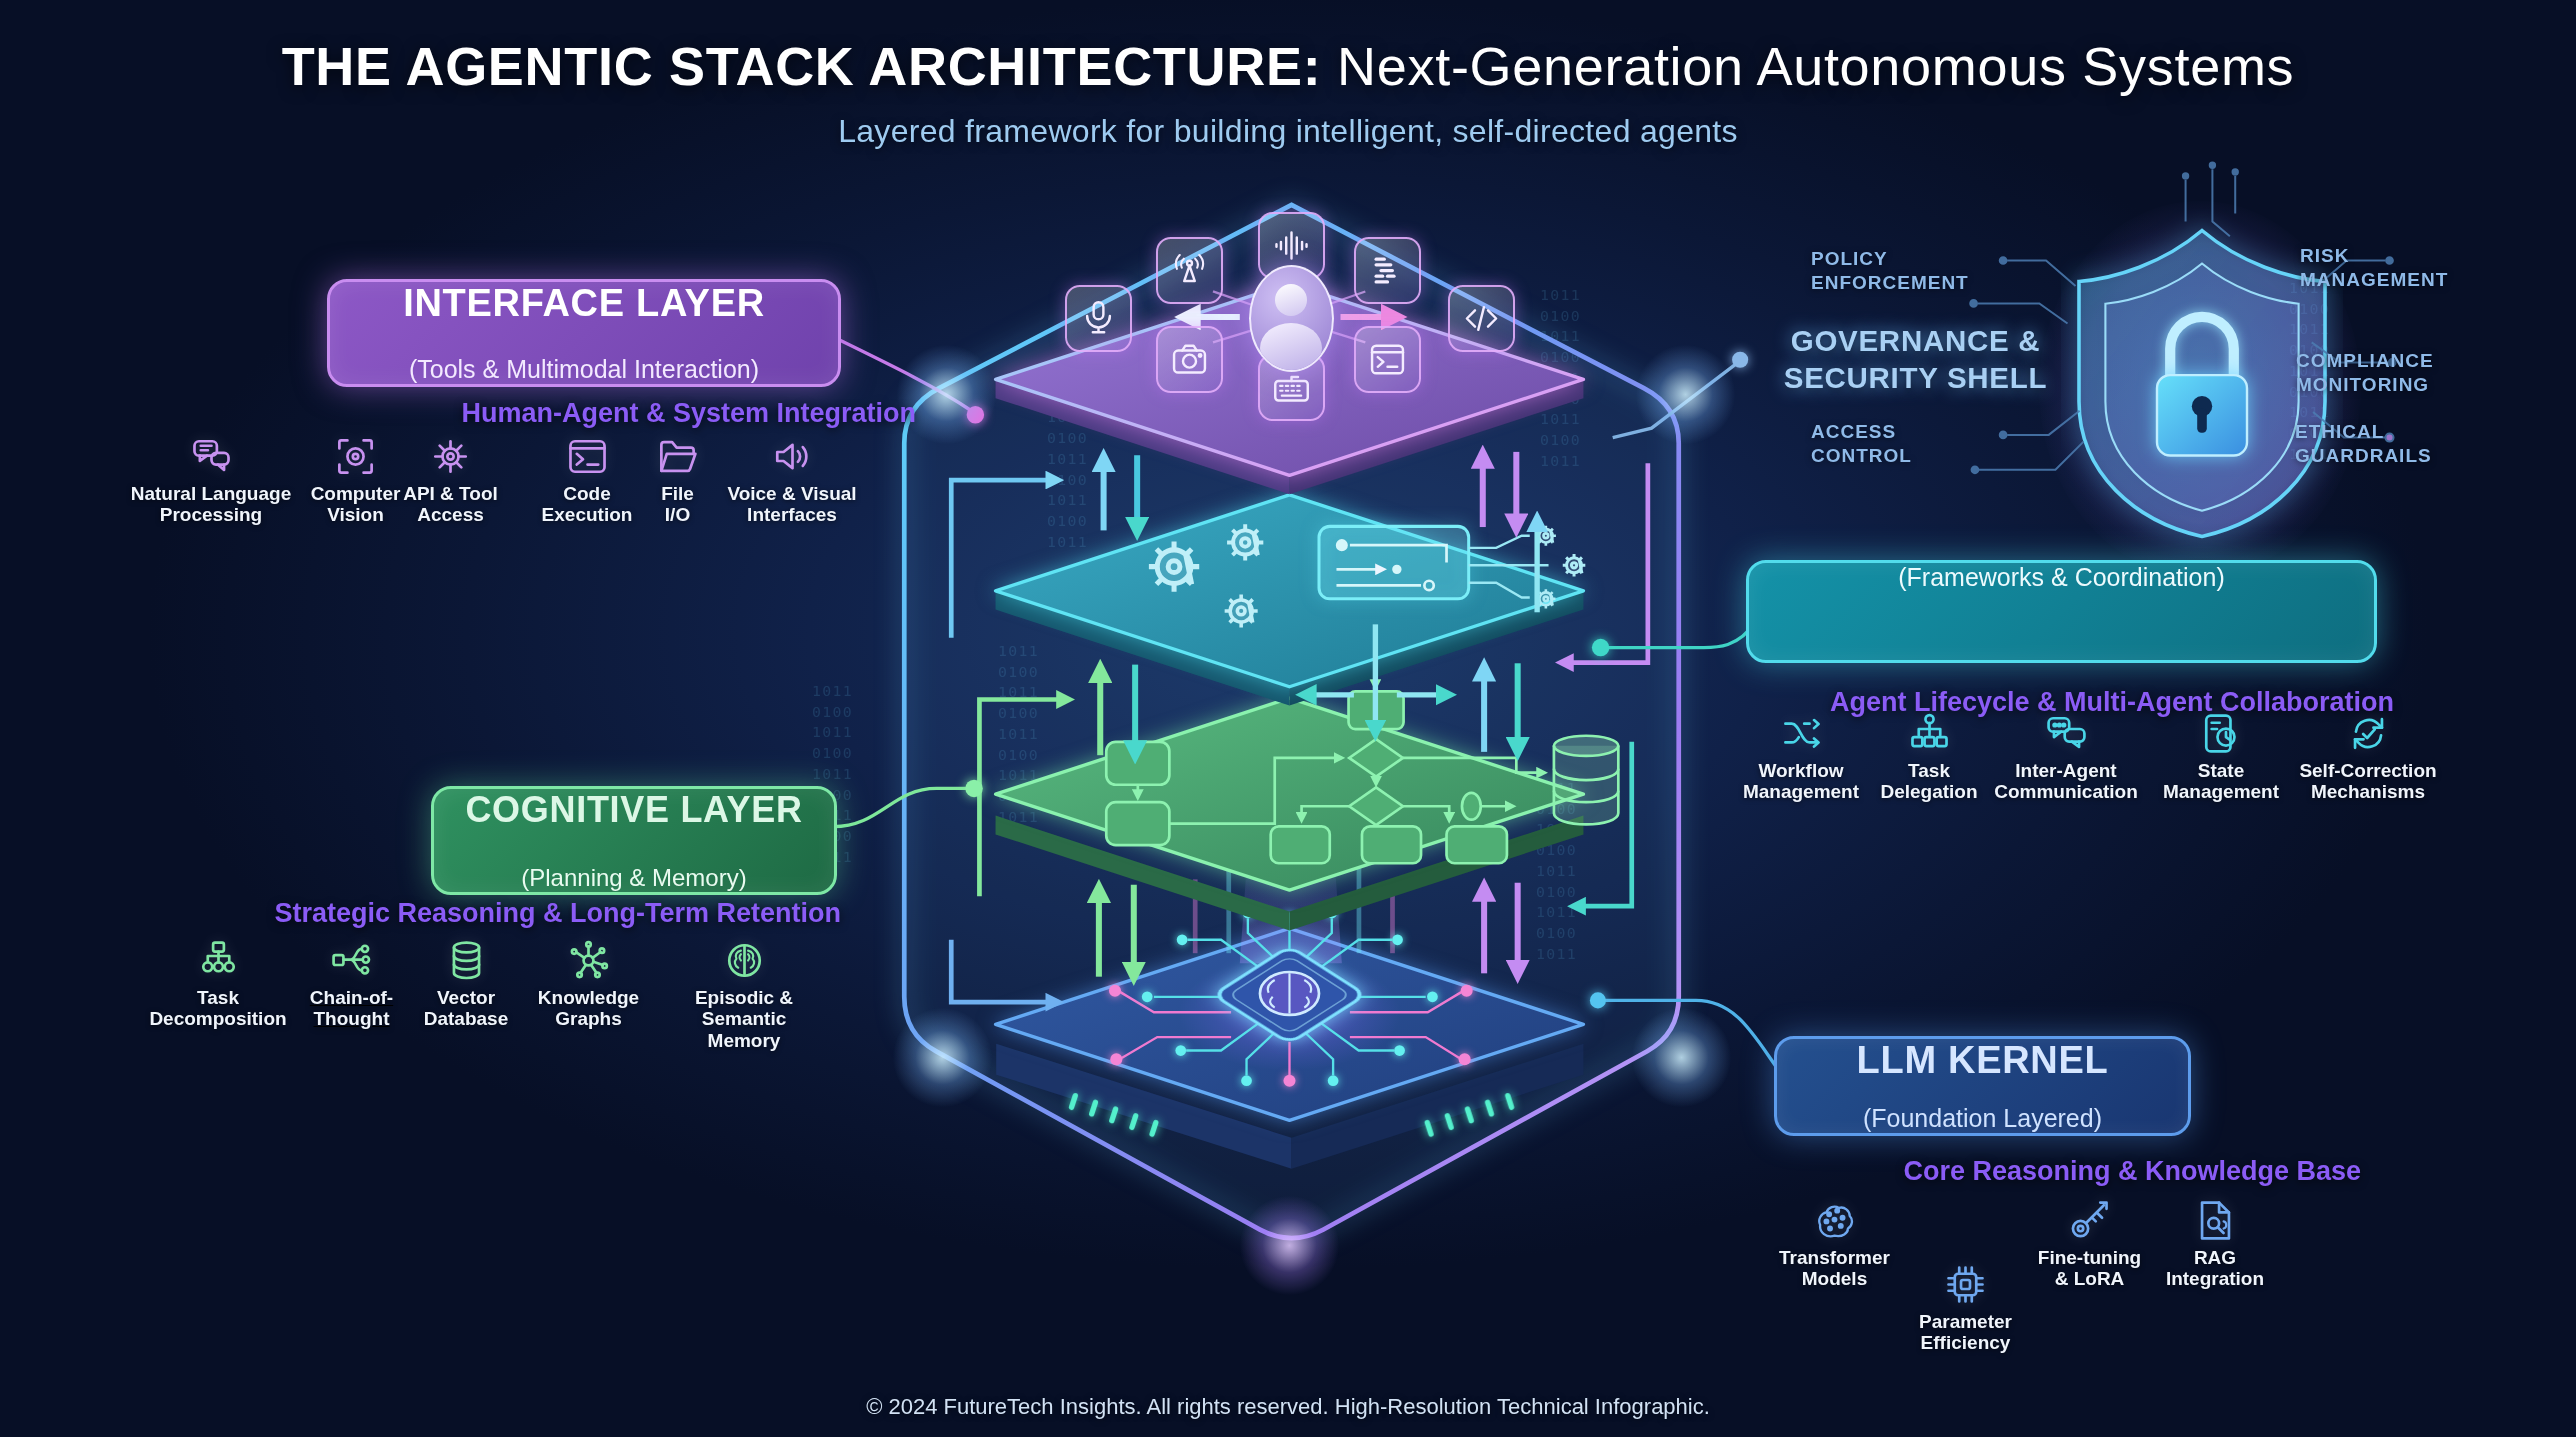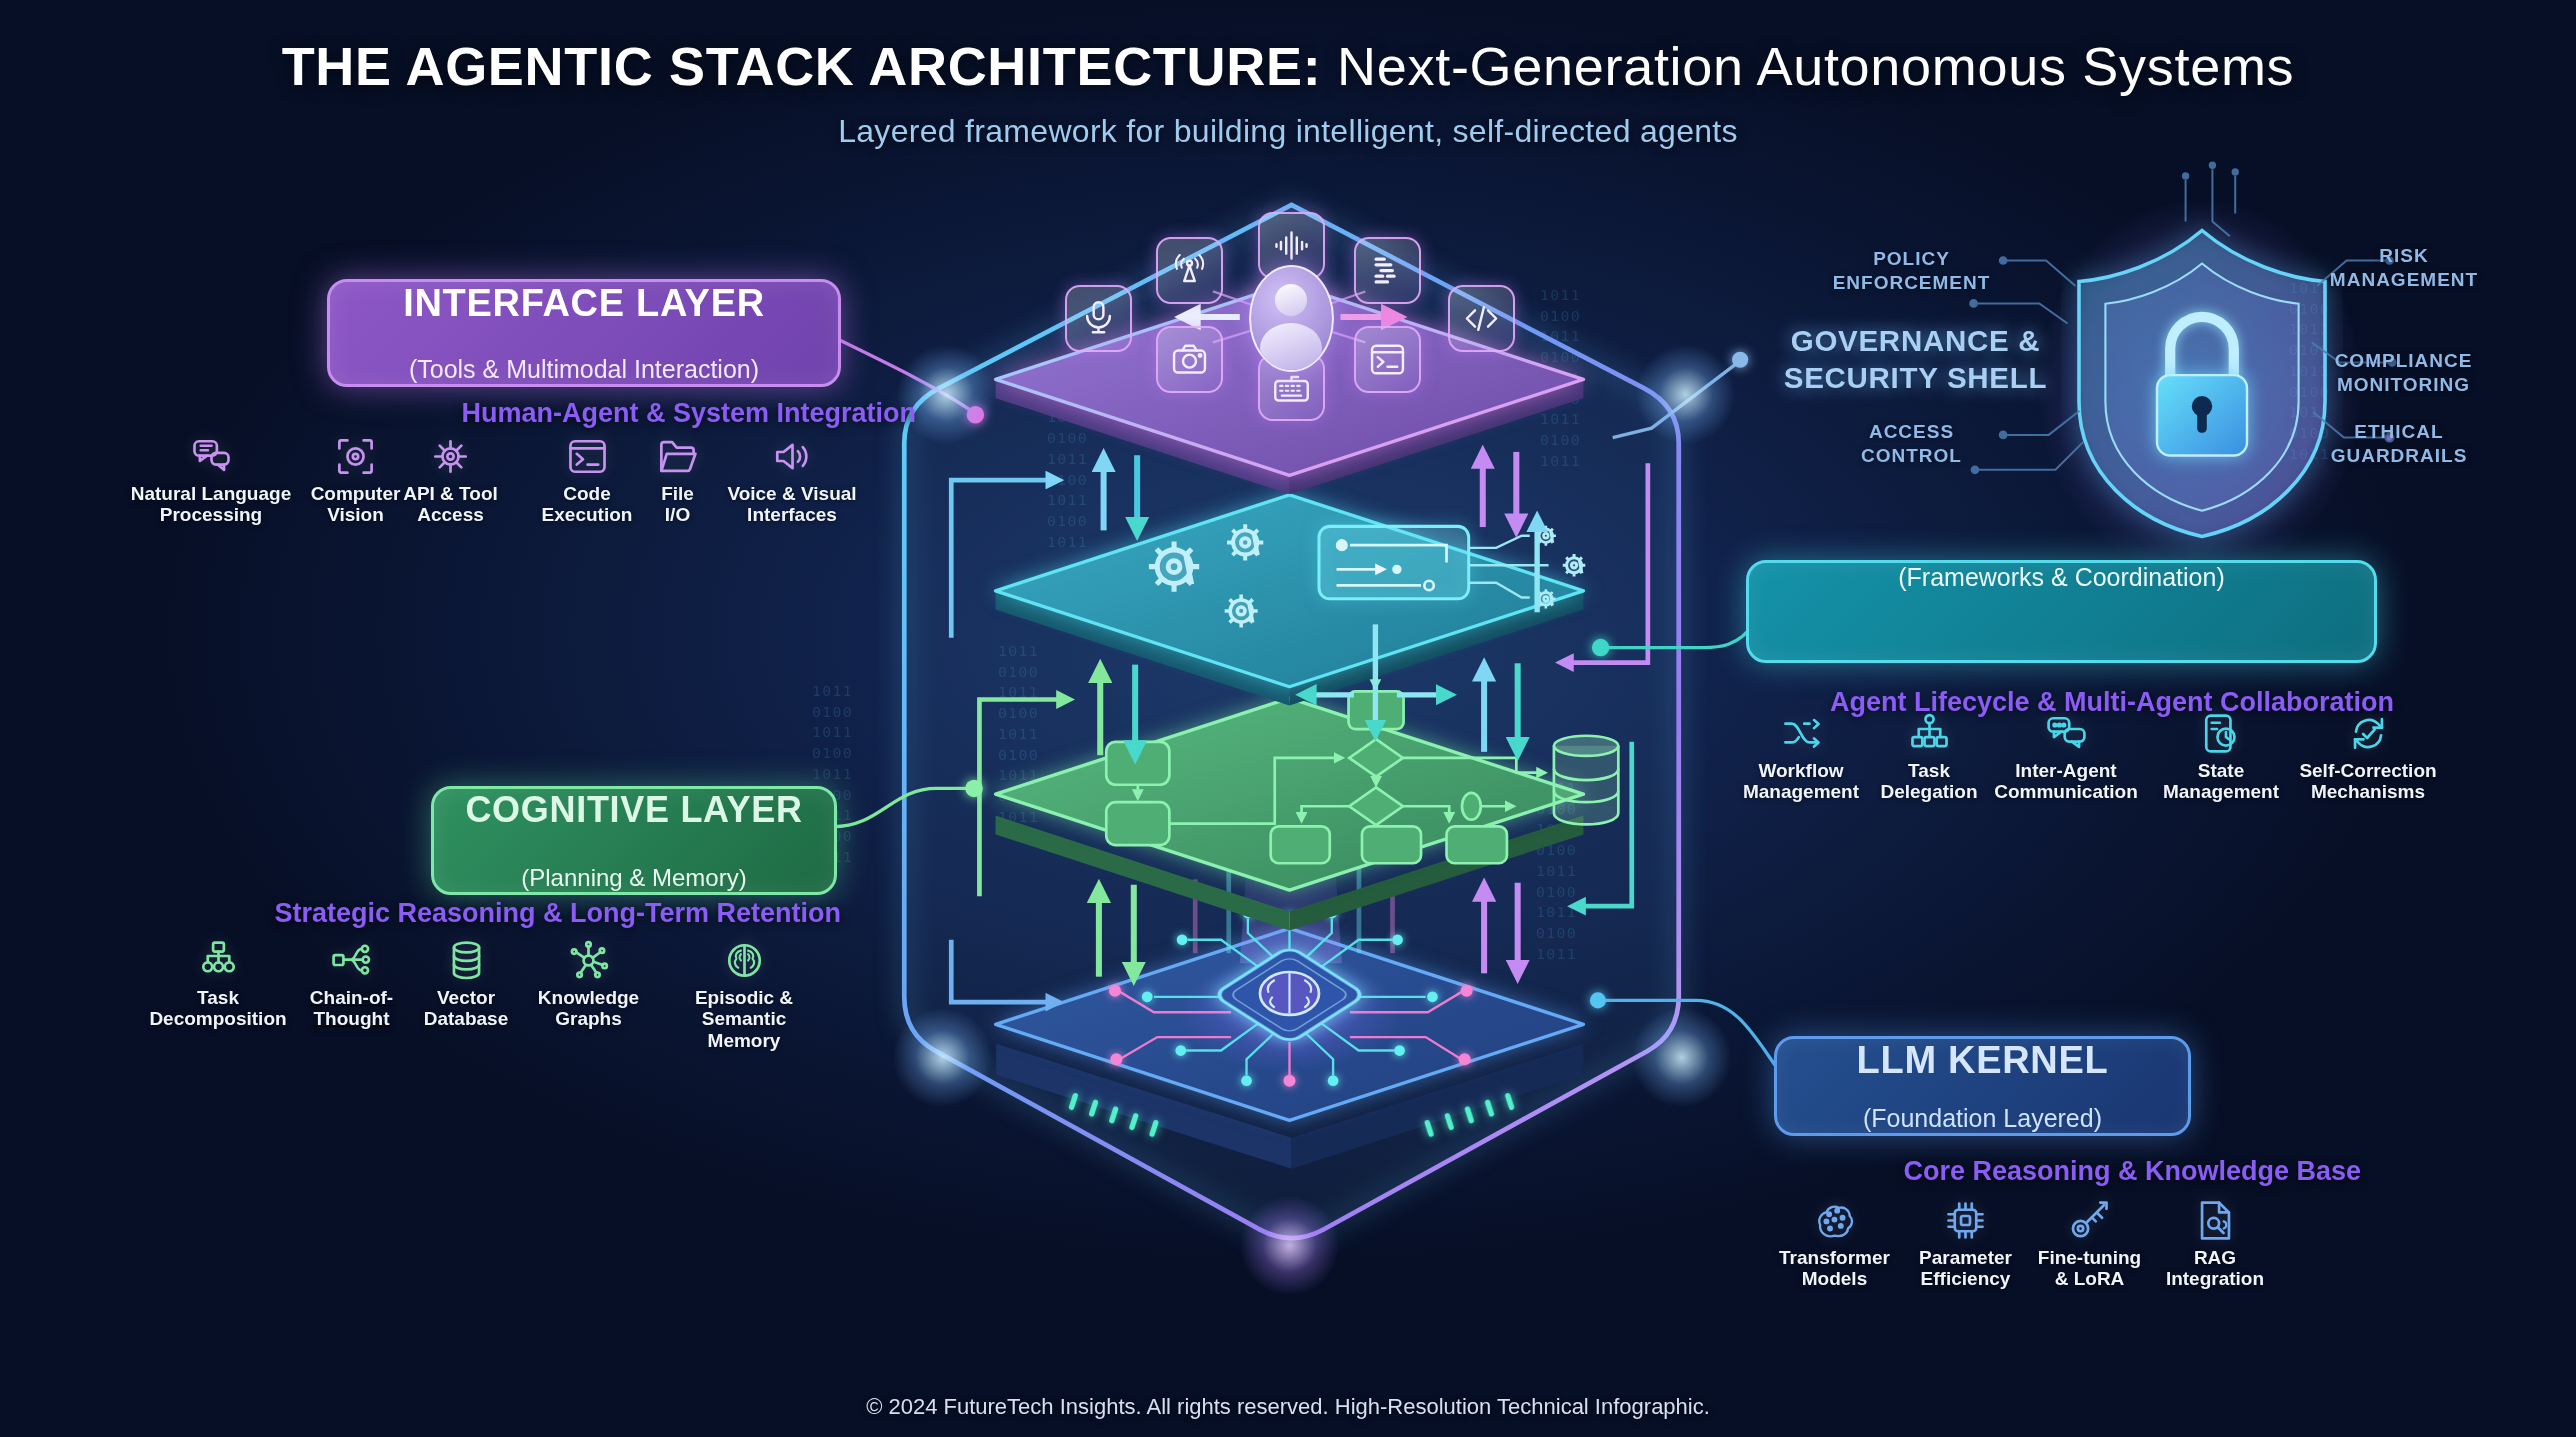--- a/index.html
+++ b/index.html
@@ -48,21 +48,21 @@
   .tag-orchestration{left:1723px;top:687px;}
   .tag-llm{left:1690px;top:1156px;}
   
   .icon-item{position:absolute;text-align:center;z-index:5;}
   .icon-item .ic{display:inline-block;}
   .icon-item .ic svg{width:43px;height:43px;filter:drop-shadow(0 0 6.7px rgba(255,255,255,.15));}
   .icon-item .lbl{display:block;margin-top:2.7px;color:#f0f5fc;font-size:19px;font-weight:600;
     line-height:1.13;white-space:pre-line;text-shadow:0 1.3px 5.4px rgba(0,0,0,.6);}
   
   .gov-label{position:absolute;font-weight:bold;font-size:19px;letter-spacing:1px;color:#8fbae8;
-    white-space:pre-line;text-align:center;line-height:1.28;z-index:5;text-shadow:0 1.3px 6.7px rgba(0,0,0,.55);}
+    white-space:pre-line;line-height:1.28;z-index:5;text-shadow:0 1.3px 6.7px rgba(0,0,0,.55);}
   .gov-main{position:absolute;left:1748px;top:323px;width:335px;font-size:29.5px;font-weight:800;
     letter-spacing:0.7px;color:#a9d0f4;white-space:pre-line;text-align:center;line-height:1.25;z-index:5;
     text-shadow:0 0 17.4px rgba(110,185,255,.8),0 2px 6.7px rgba(0,0,0,.5);}
   .gp-policy{left:1811px;top:247px;width:201px;}
   .gp-risk{left:2300px;top:244px;width:208px;}
   .gp-compliance{left:2296px;top:349px;width:215px;}
   .gp-access{left:1811px;top:420px;width:201px;}
   .gp-ethical{left:2295px;top:420px;width:208px;}
   
   .tile{position:absolute;width:63px;height:63px;border-radius:14.8px;z-index:2;
@@ -684,21 +684,21 @@
           <path d="M24 41c-9 3-17-4-16-12-3-6 1-13 7-14 2-6 9-8 14-5 6-2 12 3 12 9 4 4 3 11-2 14 0 5-6 10-15 8z" stroke-width="2.6"></path>
           <circle cx="18" cy="17" r="1.8" fill="currentColor"></circle>
           <circle cx="27" cy="13" r="1.8" fill="currentColor"></circle>
           <circle cx="33" cy="21" r="1.8" fill="currentColor"></circle>
           <circle cx="15" cy="25" r="1.8" fill="currentColor"></circle>
           <circle cx="24" cy="23" r="1.8" fill="currentColor"></circle>
           <circle cx="31" cy="30" r="1.8" fill="currentColor"></circle>
           <circle cx="19" cy="33" r="1.8" fill="currentColor"></circle>
         </svg></span><span class="lbl">Transformer
 Models</span></div>
-    <div class="icon-item" style="left: 1902px; top: 1199px; width: 127px;"><span class="ic" style="color:#6fa8f0"><svg viewBox="0 0 48 48" fill="none" stroke="currentColor" stroke-width="3" stroke-linecap="round" stroke-linejoin="round">
+    <div class="icon-item" style="left: 1902px; top: 1263px; width: 127px;"><span class="ic" style="color:#6fa8f0"><svg viewBox="0 0 48 48" fill="none" stroke="currentColor" stroke-width="3" stroke-linecap="round" stroke-linejoin="round">
           <rect x="12" y="12" width="24" height="24" rx="4"></rect>
           <rect x="19" y="19" width="10" height="10" rx="2"></rect>
           <path d="M17 12V5M24 12V5M31 12V5M17 43v-7M24 43v-7M31 43v-7M12 17H5M12 24H5M12 31H5M43 17h-7M43 24h-7M43 31h-7"></path>
         </svg></span><span class="lbl">Parameter
 Efficiency</span></div>
     <div class="icon-item" style="left: 2026px; top: 1199px; width: 127px;"><span class="ic" style="color:#6fa8f0"><svg viewBox="0 0 48 48" fill="none" stroke="currentColor" stroke-width="3" stroke-linecap="round" stroke-linejoin="round">
           <circle cx="14" cy="33" r="8.5"></circle>
           <circle cx="14" cy="33" r="3"></circle>
           <path d="M20.5 26.5L40 7M32 15l6 6M26.5 20.5l4.5 4.5"></path>
           <path d="M36 4h7v7"></path>

